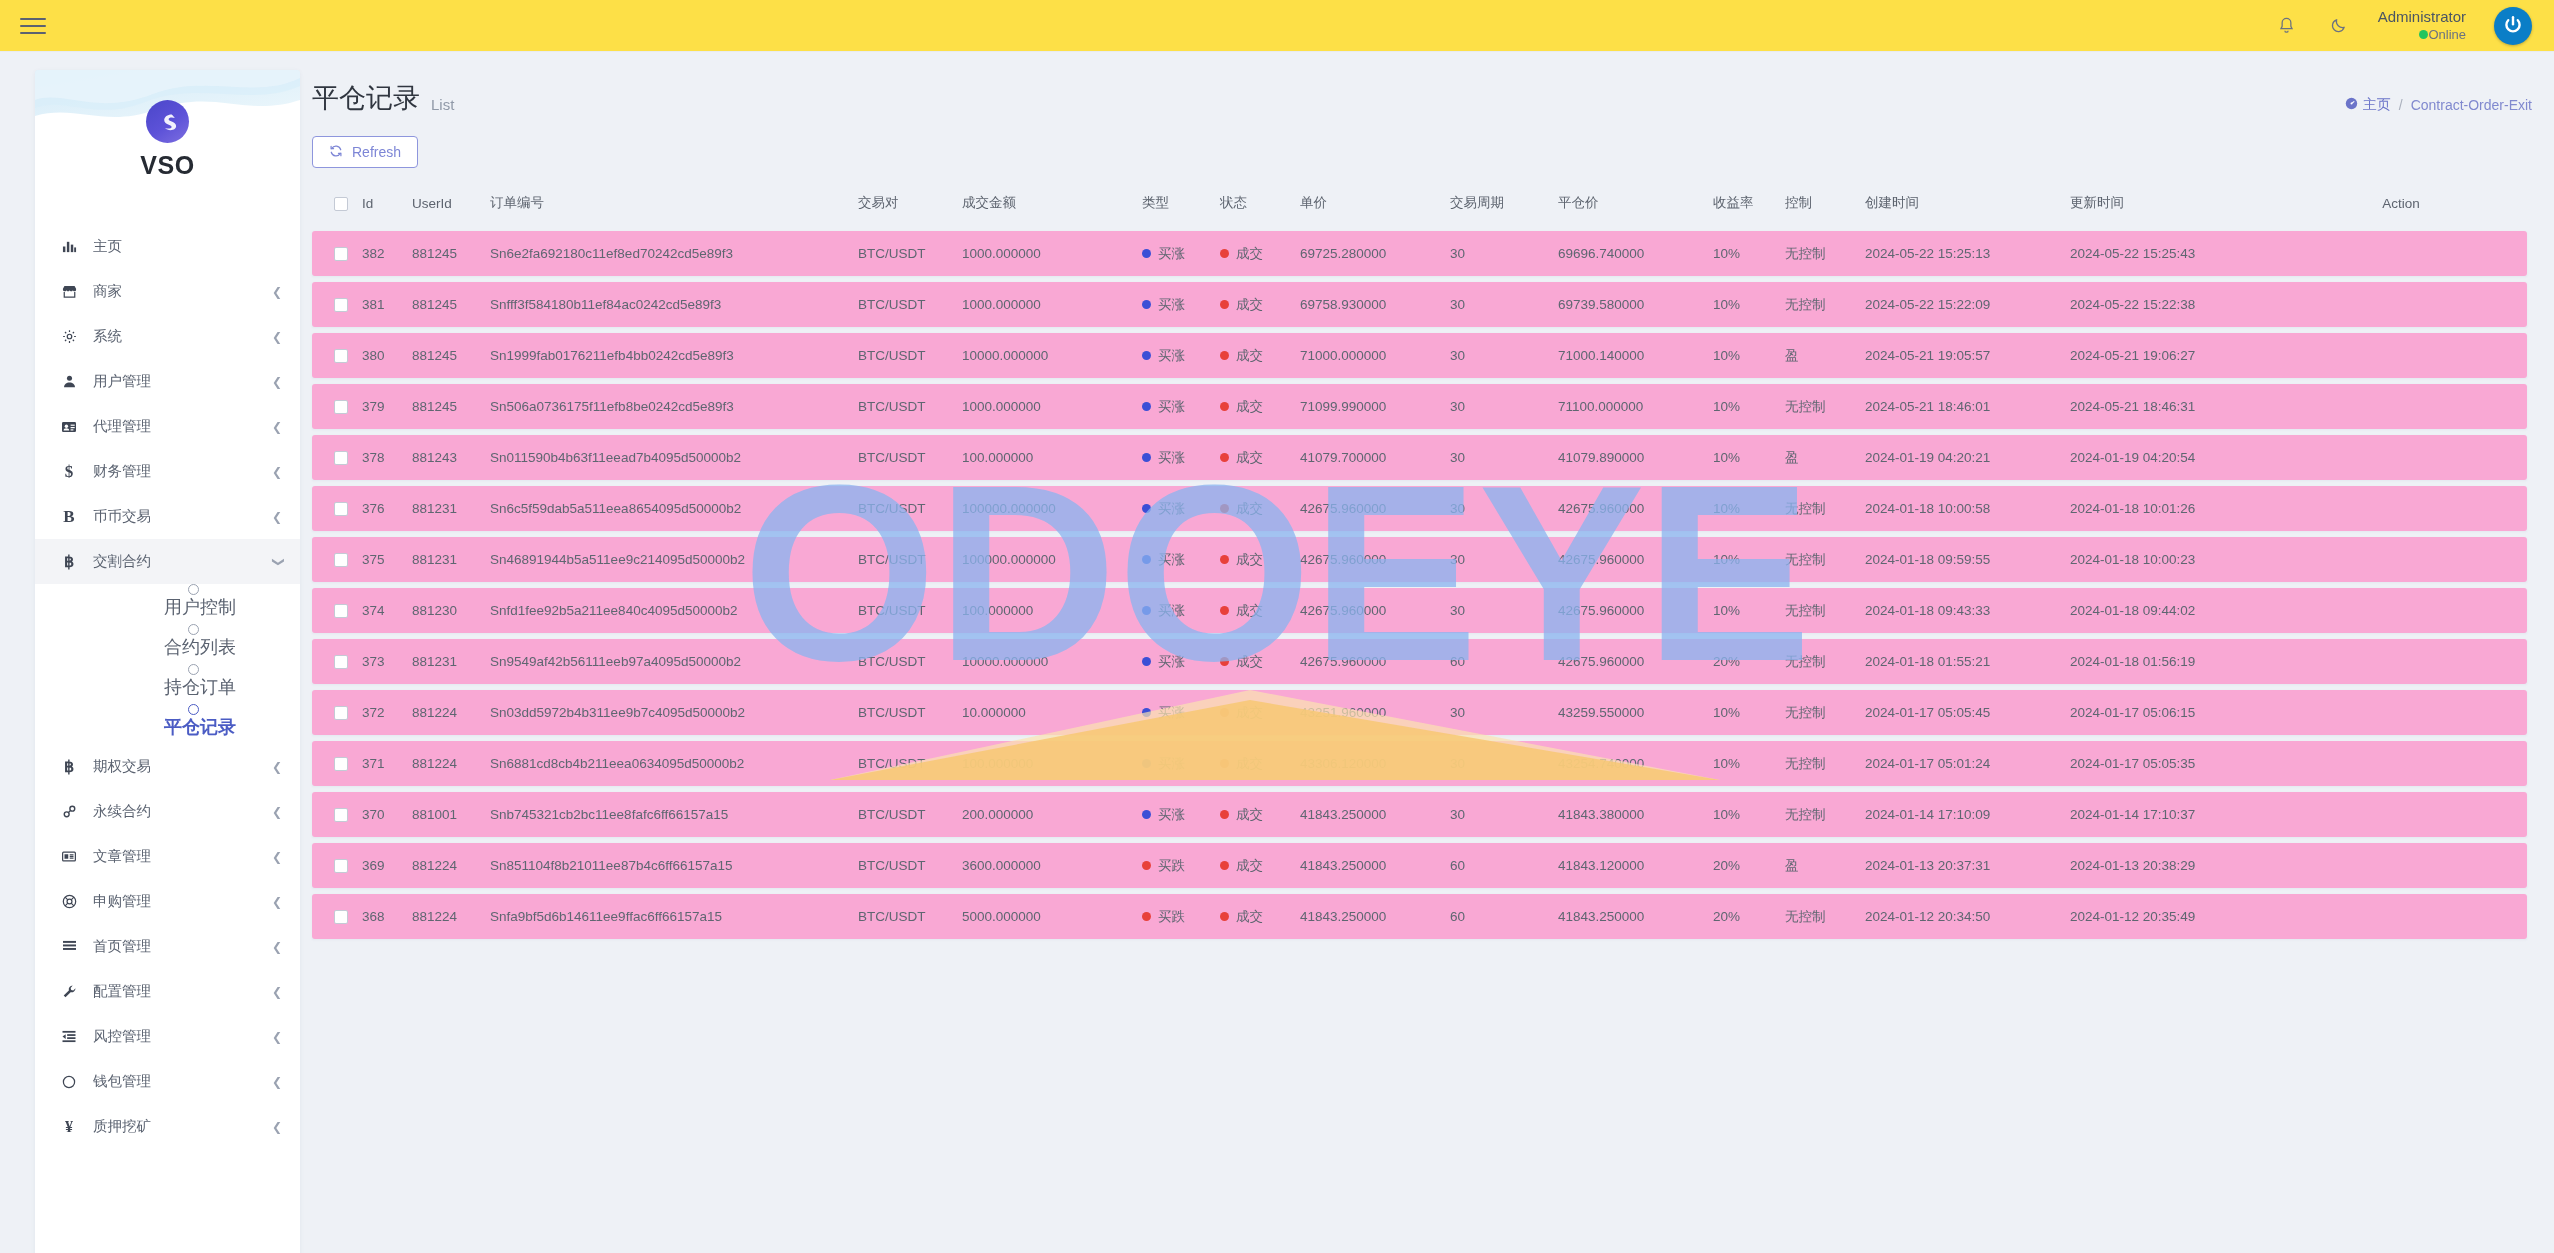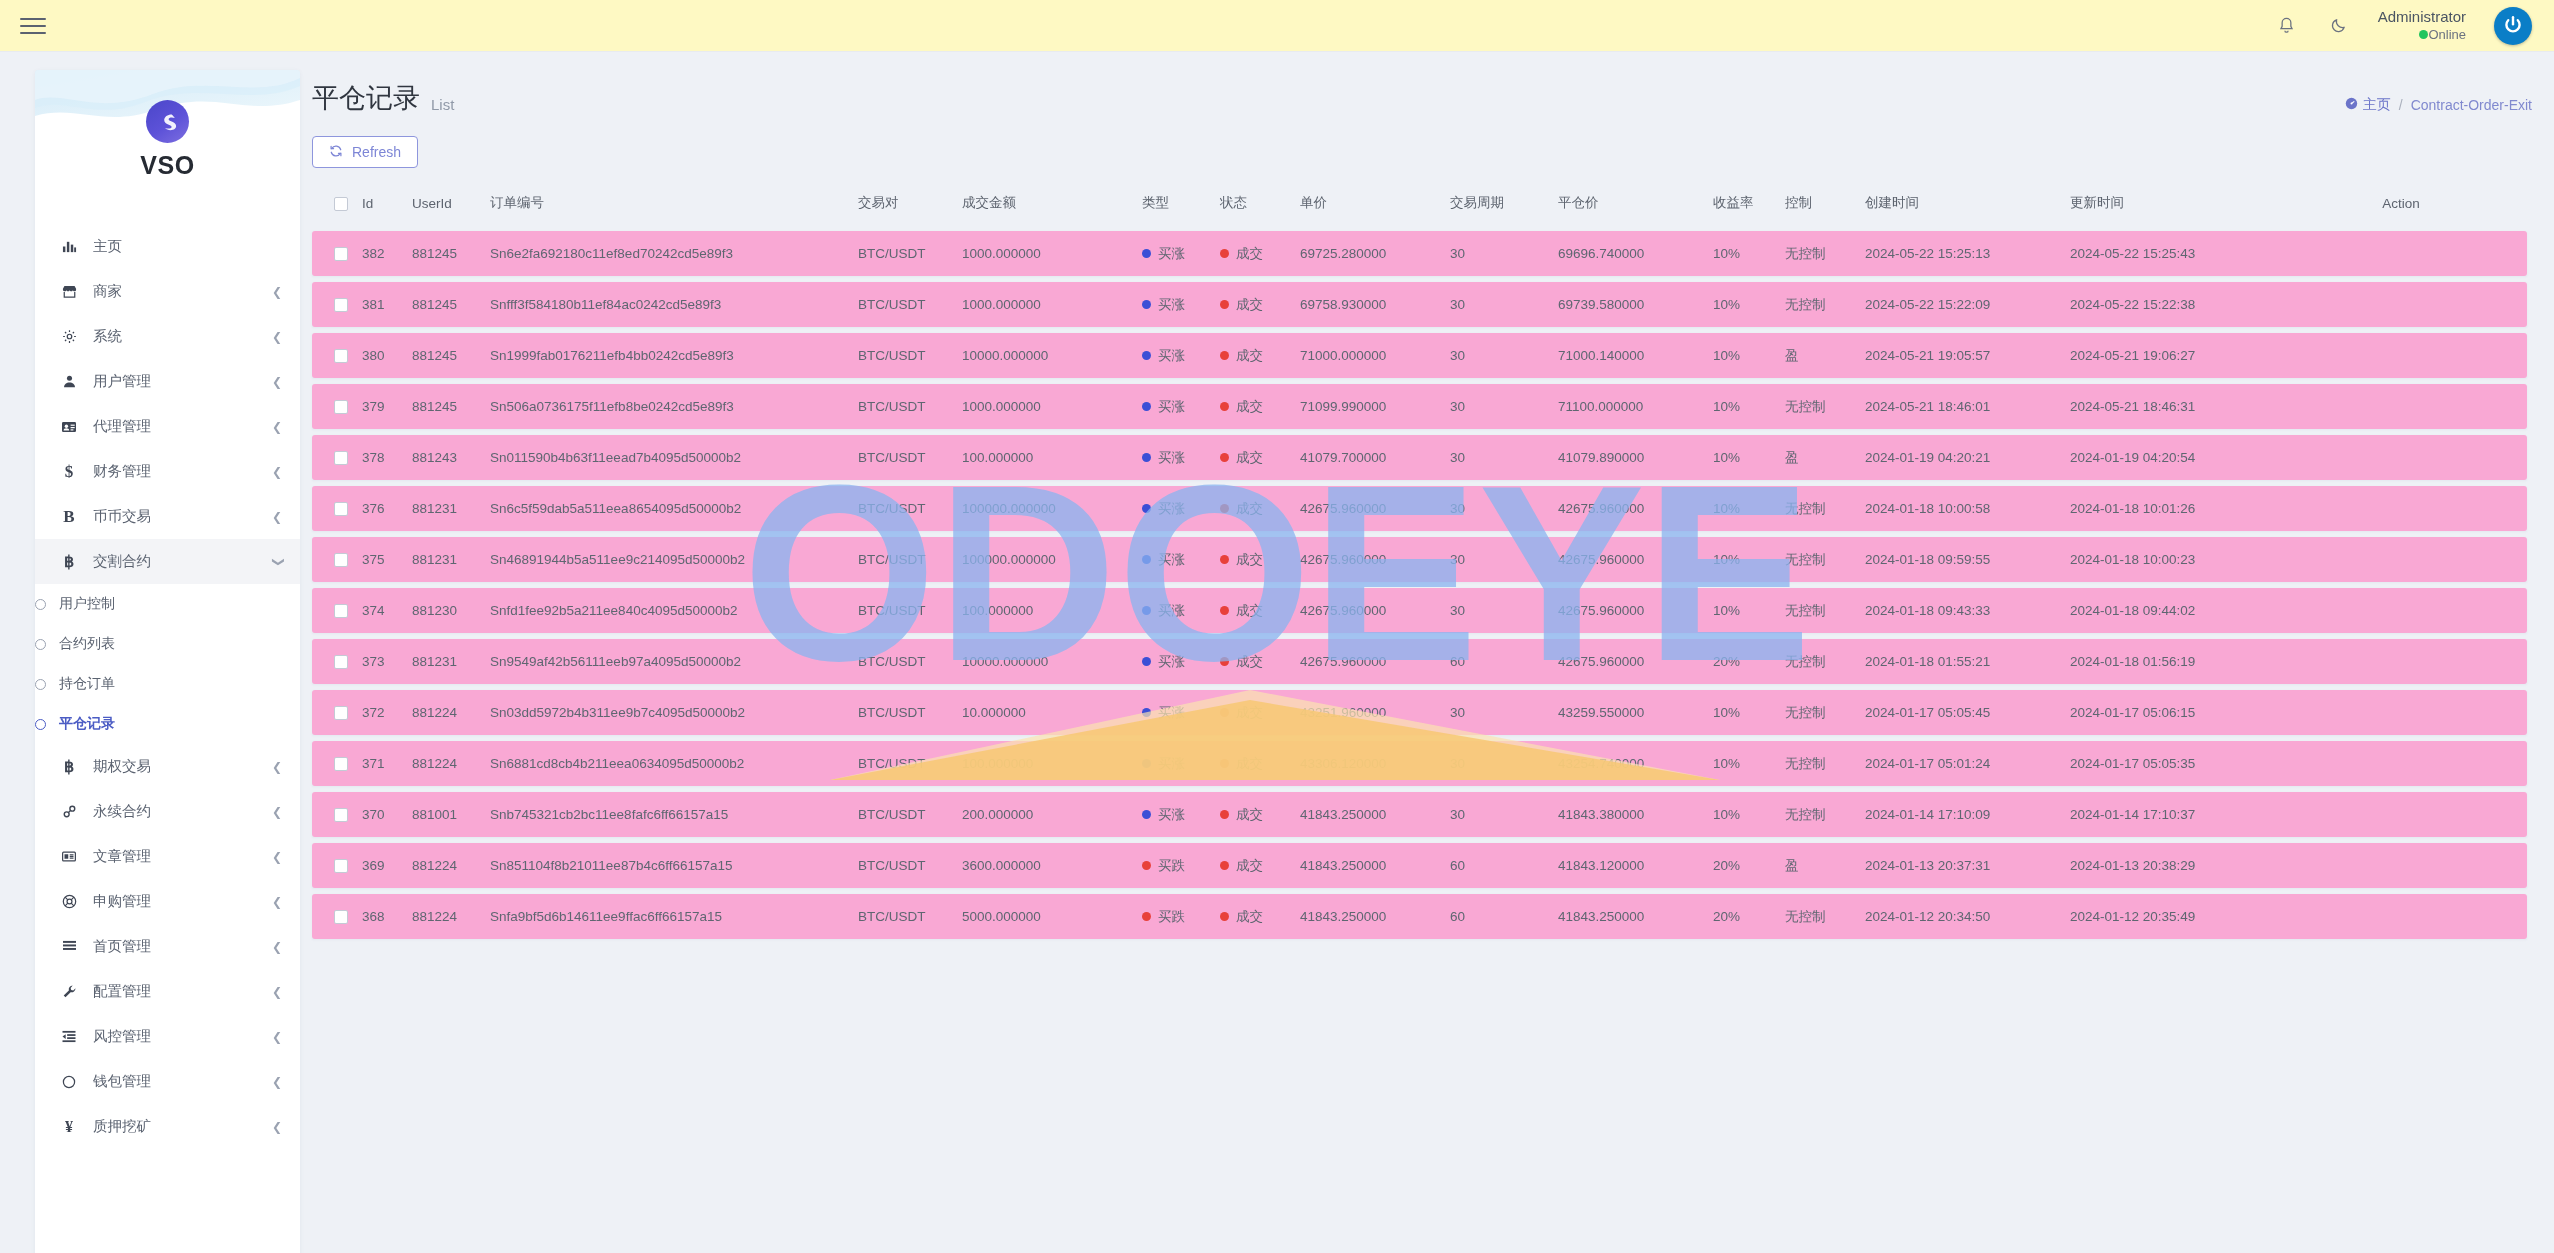--- a/index.html
+++ b/index.html
@@ -6,21 +6,21 @@
   html, body {
     width: 2554px; height: 1253px;
     background: #eef1f6;
     font-family: "Liberation Sans", "DejaVu Sans", sans-serif;
     overflow: hidden;
   }
 
   
   .topbar {
     position: absolute; top: 0; left: 0; width: 2554px; height: 52px;
-    background: #fef9c3; display: flex; align-items: center;
+    background: #fde047; display: flex; align-items: center;
     border-bottom: 1px solid #e8ebf0; z-index: 40;
   }
   .hamburger { margin-left: 20px; width: 30px; height: 30px; display:flex; flex-direction:column;
     justify-content:center; gap:5px; cursor:pointer; }
   .hamburger span { display:block; height:2px; width:26px; background:#5b6270; border-radius:2px; }
   .topbar-right { margin-left:auto; display:flex; align-items:center; gap:26px; padding-right:22px; }
   .icon-btn { width:26px; height:26px; display:flex; align-items:center; justify-content:center;
     color:#6b7280; cursor:pointer; }
   .icon-btn svg { display:block; }
   .user-block { display:flex; flex-direction:column; align-items:flex-end; line-height:1.25;
@@ -50,22 +50,22 @@
   .menu { padding:4px 0 30px 0; }
   .menu-item { display:flex; align-items:center; height:45px; padding:0 18px 0 22px;
      cursor:pointer; color:#5a6270; font-size:14.5px; }
   .menu-item.open { background:#f3f4f7; }
   .mi-icon { width:24px; display:flex; align-items:center; justify-content:center;
      color:#3f4654; font-size:15px; flex:0 0 24px; }
   .mi-label { margin-left:12px; flex:1; white-space:nowrap; }
   .mi-caret { color:#9aa2b1; font-size:12px; line-height:1; }
   .mi-caret.down { transform:rotate(-90deg); display:inline-block; }
 
-  .submenu-item { display:flex; align-items:center; height:40px; 
-     font-size:14px; color:#5a6270; cursor:pointer; }
+  .submenu-item { display:flex; align-items:center; height:40px; padding-left:52px;
+     font-size:18px; color:#5a6270; cursor:pointer;flex-direction:column; }
   .sub-circle { width:11px; height:11px; border-radius:50%; border:1.4px solid #9aa2b1;
      flex:0 0 11px; }
   .submenu-item .sub-label { margin-left:13px; }
   .submenu-item.active { color:#4b5cc4; font-weight:bold; }
   .submenu-item.active .sub-circle { border-color:#4b5cc4; }
 
   
   .main { position:absolute; top:52px; left:312px; width:2242px; height:1201px; }
   .page-head { display:flex; align-items:flex-end; padding:28px 0 0 0; }
   .page-title { font-size:27px; color:#303640; font-weight:normal; }

